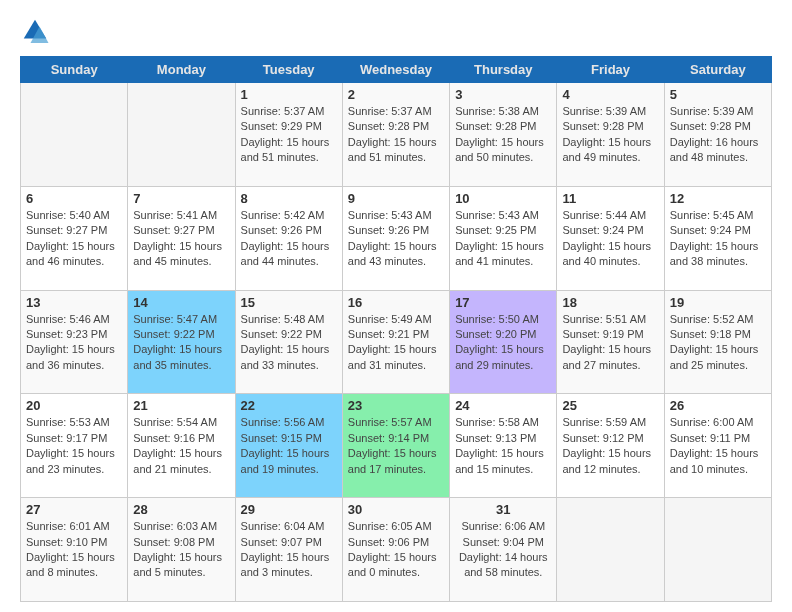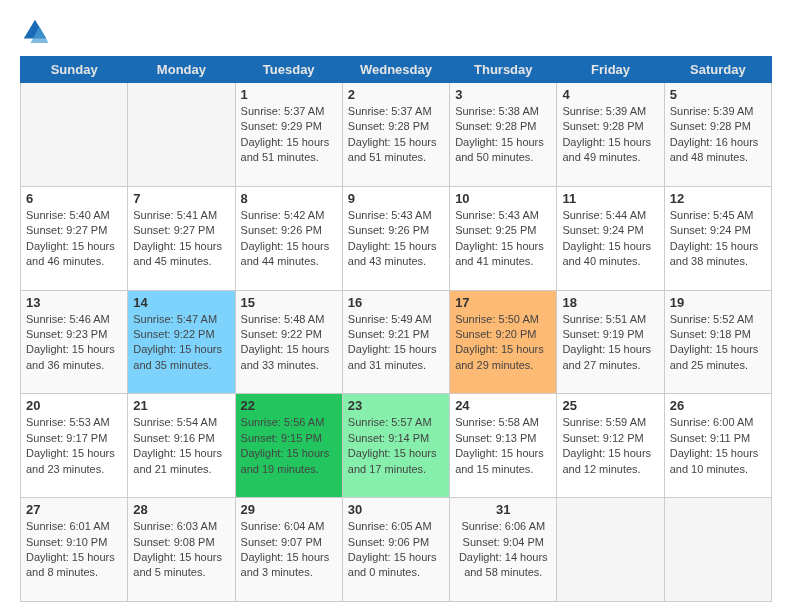--- a/index.html
+++ b/index.html
@@ -270,21 +270,21 @@
         </div>
       </td>
           <td style="background: rgb(249, 249, 249);">
         <span class="day-number">16</span>
         <div class="day-info">
           <span>Sunrise: 5:49 AM</span><br>
           <span>Sunset: 9:21 PM</span><br>
           <span>Daylight: 15 hours and 31 minutes.</span>
         </div>
       </td>
-          <td style="background: #fdba74;">
+          <td style="background: #c4b5fd;">
         <span class="day-number">17</span>
         <div class="day-info">
           <span>Sunrise: 5:50 AM</span><br>
           <span>Sunset: 9:20 PM</span><br>
           <span>Daylight: 15 hours and 29 minutes.</span>
         </div>
       </td>
           <td style="background: rgb(249, 249, 249);">
         <span class="day-number">18</span>
         <div class="day-info">
@@ -312,21 +312,21 @@
         </div>
       </td>
           <td style="background: rgb(255, 255, 255);">
         <span class="day-number">21</span>
         <div class="day-info">
           <span>Sunrise: 5:54 AM</span><br>
           <span>Sunset: 9:16 PM</span><br>
           <span>Daylight: 15 hours and 21 minutes.</span>
         </div>
       </td>
-          <td style="background: #22c55e;">
+          <td style="background: #7dd3fc;">
         <span class="day-number">22</span>
         <div class="day-info">
           <span>Sunrise: 5:56 AM</span><br>
           <span>Sunset: 9:15 PM</span><br>
           <span>Daylight: 15 hours and 19 minutes.</span>
         </div>
       </td>
           <td style="background: #86efac;">
         <span class="day-number">23</span>
         <div class="day-info">

